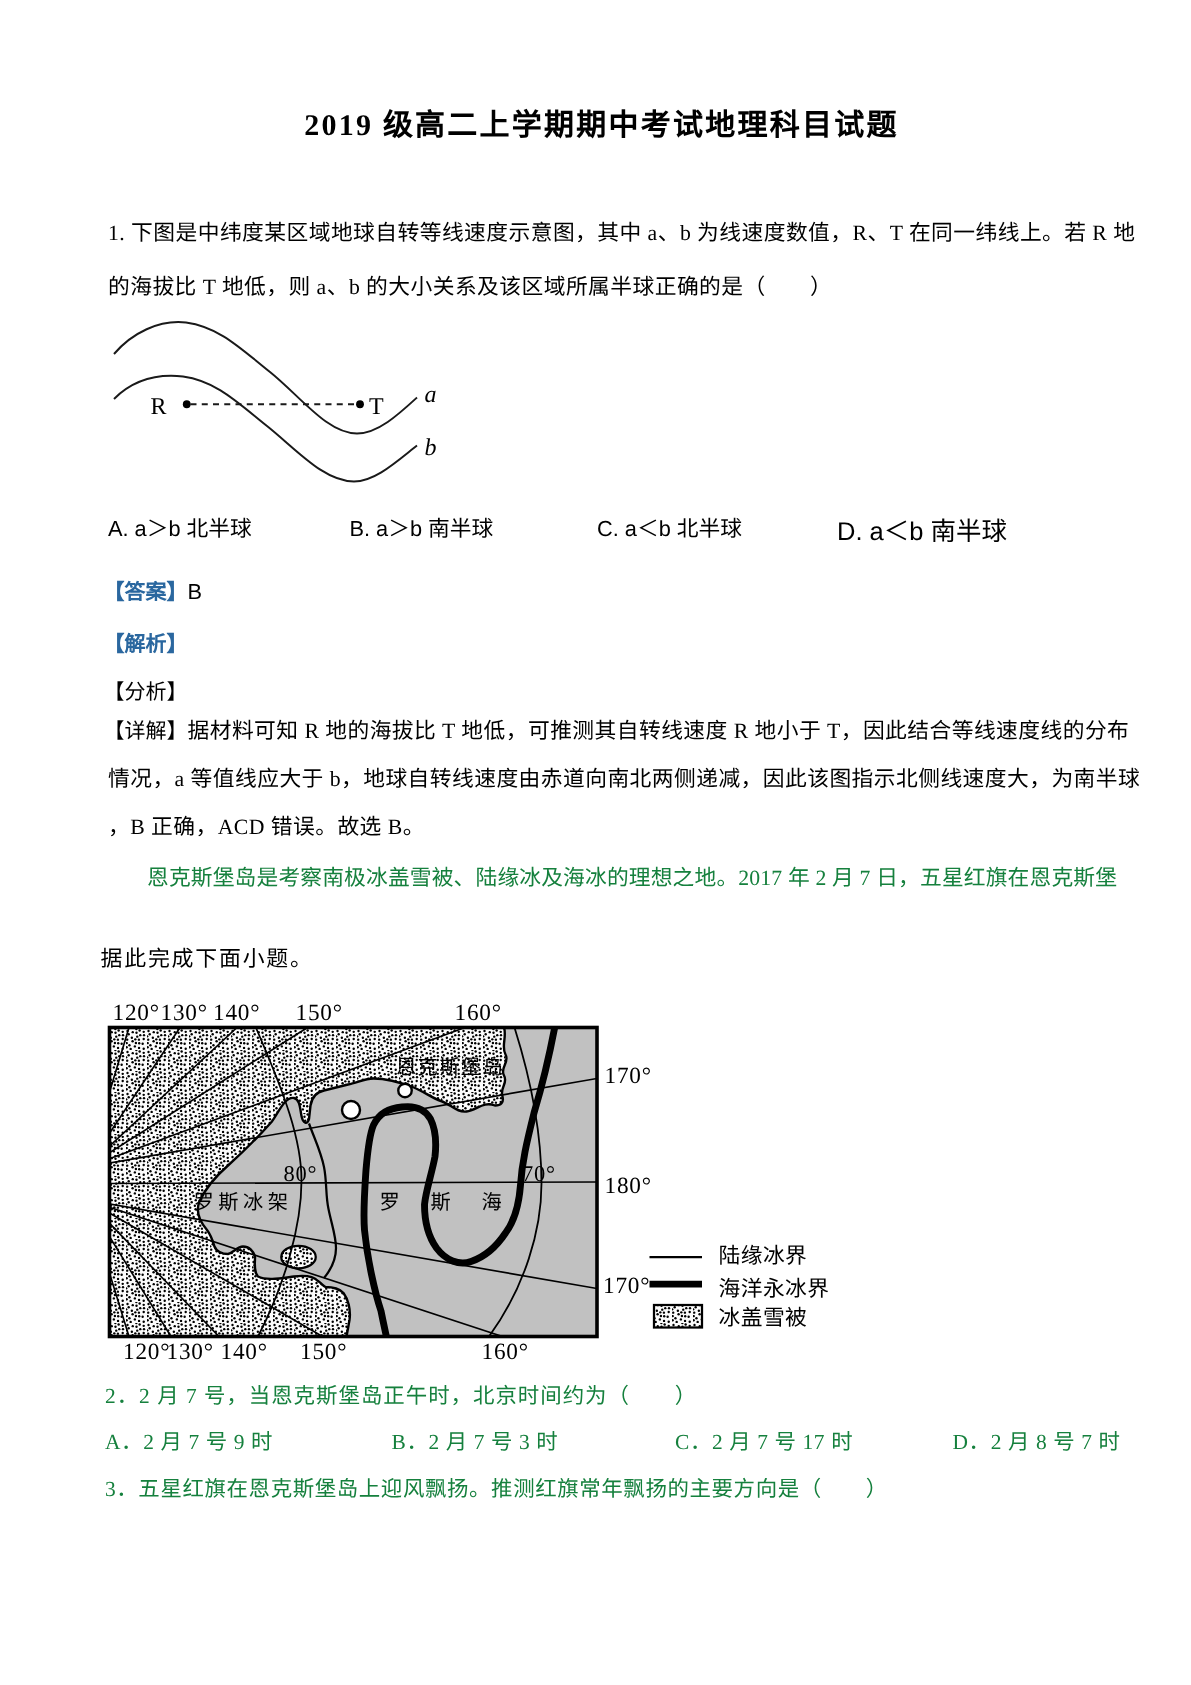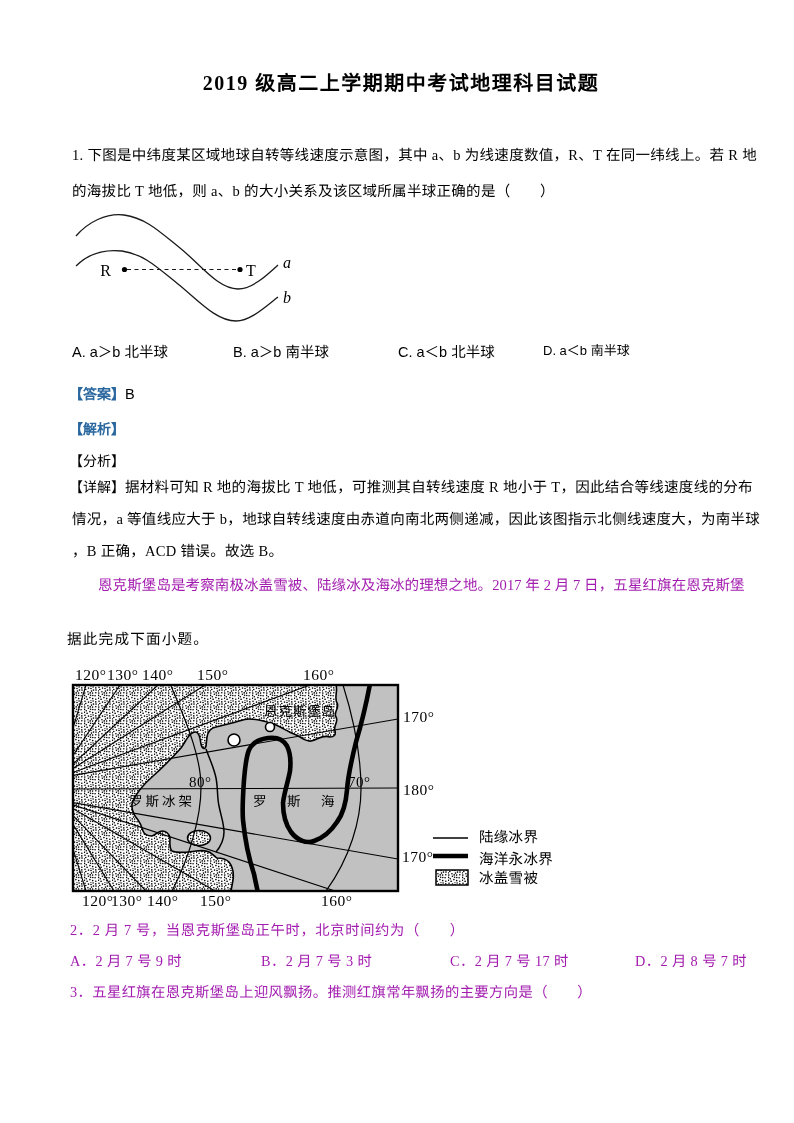--- a/index.html
+++ b/index.html
@@ -2,21 +2,21 @@
 <html lang="zh-CN"><head><meta charset="utf-8">
 <style>
 html,body{margin:0;padding:0;background:#fff}
 #page{position:relative;width:794px;height:1123px;background:#fff;overflow:hidden;
   font-family:"Liberation Serif",serif;color:#000}
 .abs{position:absolute;white-space:nowrap}
 .body{font-size:14.5px;letter-spacing:0.3px}
 .hei{font-family:"Liberation Sans",sans-serif}
 .blue{color:#2a679f;font-weight:bold;font-family:Liberation Serif, serif}
 .bk{font-weight:normal;font-family:"Liberation Sans",sans-serif}
-.blur{filter:blur(0.4px);color:#a21caf}
+.blur{filter:blur(0.4px);color:#15803d}
 </style></head>
 <body>
 <div id="page">
 
 <div class="abs" style="left:4px;top:67px;width:794px;text-align:center;font-size:20px;font-weight:bold;letter-spacing:1.5px">2019 级高二上学期期中考试地理科目试题</div>
 
 
 <div class="abs body" style="left:72px;top:143px">1. 下图是中纬度某区域地球自转等线速度示意图，其中 a、b 为线速度数值，R、T 在同一纬线上。若 R 地</div>
 <div class="abs body" style="left:72px;top:179px">的海拔比 T 地低，则 a、b 的大小关系及该区域所属半球正确的是（　　）</div>
 
@@ -30,21 +30,21 @@
 <circle cx="240" cy="269.5" r="2.6" fill="#000"></circle>
 <text x="111" y="276" font-size="16" font-family="Liberation Serif,serif" text-anchor="end">R</text>
 <text x="246" y="276" font-size="16" font-family="Liberation Serif,serif">T</text>
 <text x="283" y="268" font-size="16" font-style="italic" font-family="Liberation Serif,serif">a</text>
 <text x="283" y="303" font-size="16" font-style="italic" font-family="Liberation Serif,serif">b</text>
 </svg>
 
 <div class="abs hei" style="left:72px;top:340px;font-size:14.5px">A. a＞b 北半球</div>
 <div class="abs hei" style="left:233px;top:340px;font-size:14.5px">B. a＞b 南半球</div>
 <div class="abs hei" style="left:398px;top:340px;font-size:14.5px">C. a＜b 北半球</div>
-<div class="abs hei" style="left:543px;top:340px;font-size:13px">D. a＜b 南半球</div>
+<div class="abs hei" style="left:558px;top:340px;font-size:17px">D. a＜b 南半球</div>
 
 <div class="abs" style="left:69px;top:383px;font-size:14px"><span class="blue">【答案】</span><span class="hei" style="margin-left:0px;font-size:14.5px">B</span></div>
 <div class="abs blue" style="left:69px;top:418px;font-size:14px">【解析】</div>
 <div class="abs bk" style="left:69px;top:450px;font-size:14px">【分析】</div>
 <div class="abs body" style="left:69px;top:475px"><span class="bk" style="letter-spacing:0;font-size:14px">【详解】</span>据材料可知 R 地的海拔比 T 地低，可推测其自转线速度 R 地小于 T，因此结合等线速度线的分布</div>
 <div class="abs body" style="left:72px;top:507px">情况，a 等值线应大于 b，地球自转线速度由赤道向南北两侧递减，因此该图指示北侧线速度大，为南半球</div>
 <div class="abs body" style="left:72px;top:539px">，B 正确，ACD 错误。故选 B。</div>
 
 <div class="abs blur" style="left:98px;top:573px;font-size:14.5px;letter-spacing:0.1px">恩克斯堡岛是考察南极冰盖雪被、陆缘冰及海冰的理想之地。2017 年 2 月 7 日，五星红旗在恩克斯堡</div>
 <div class="abs" style="left:67px;top:627px;font-size:14.6px;letter-spacing:1.2px">据此完成下面小题。</div>

